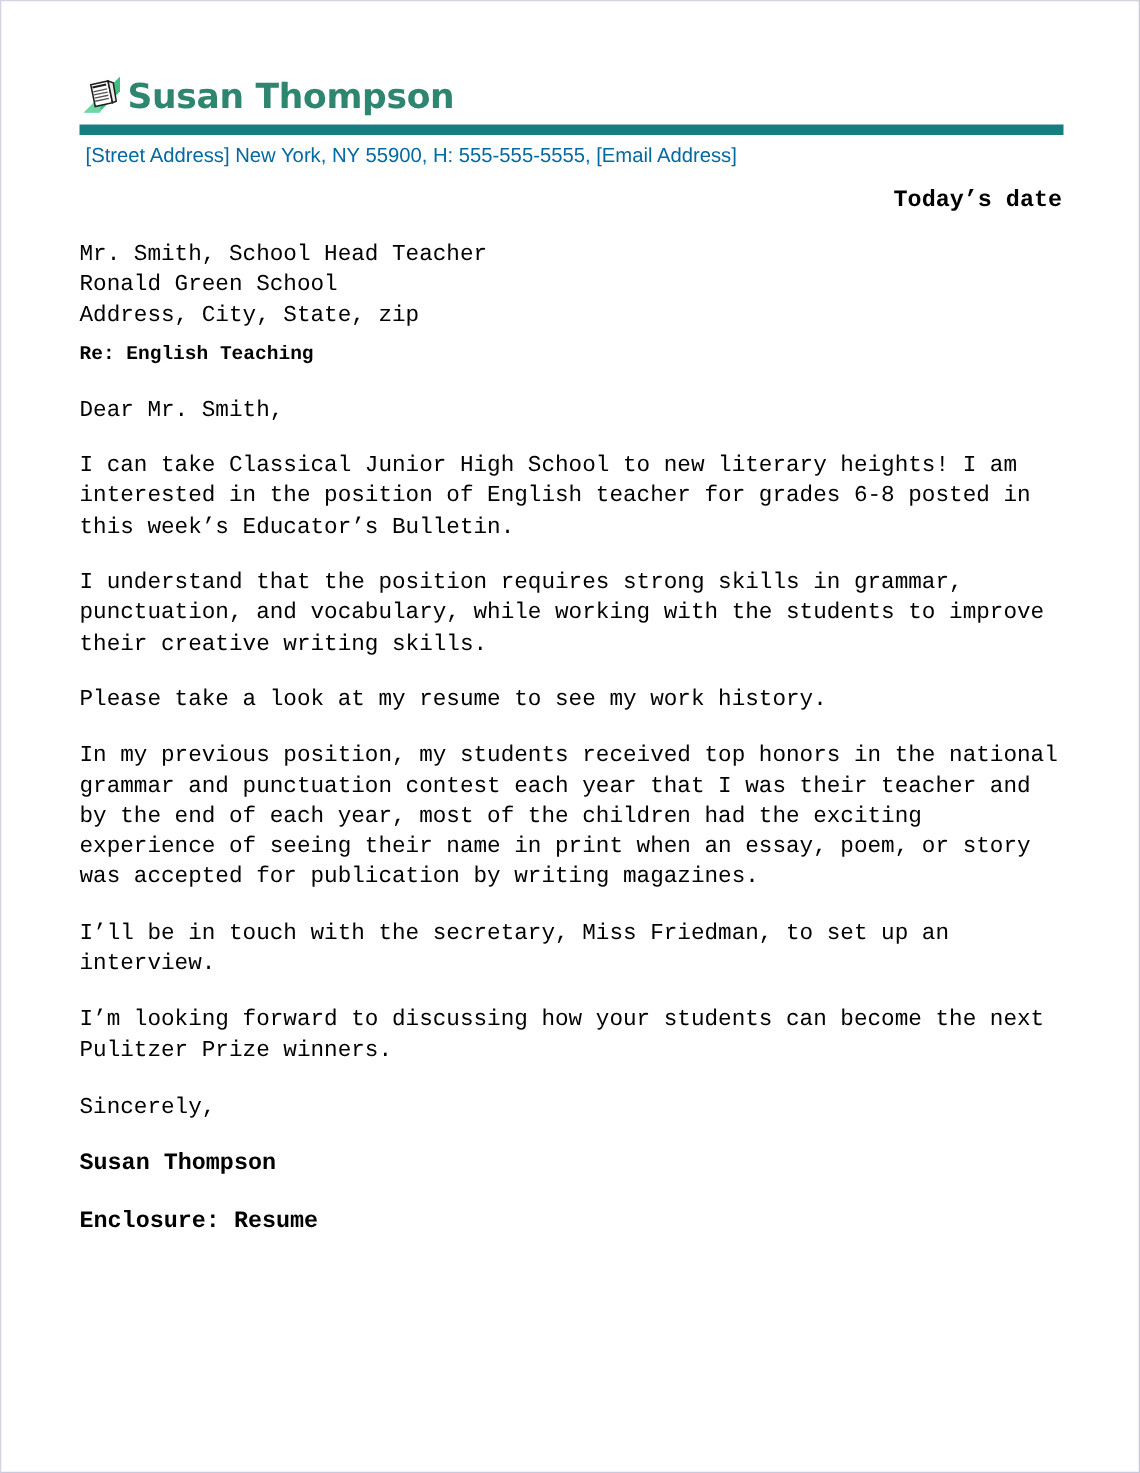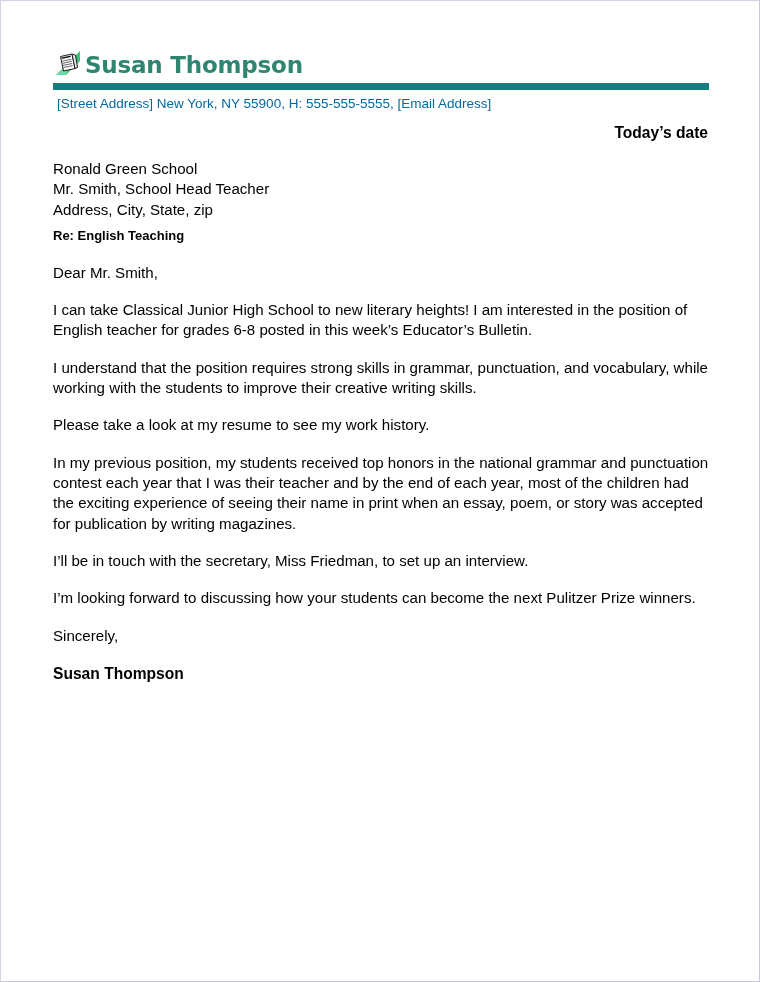--- a/index.html
+++ b/index.html
@@ -88,21 +88,21 @@
     white-space: nowrap;
     padding-left: 4px;
   }
 
   
   .letter-body {
     position: absolute;
     left: 52px;
     top: 122px;
     width: 656px;
-    font-family: Liberation Sans, sans-serif;
+    font-family: Liberation Mono, monospace;
     font-size: 15.1px;
     color: #000000;
     line-height: 20.3px;
   }
 
   .date-line {
     text-align: right;
     font-weight: bold;
     font-size: 15.6px;
     line-height: 20px;
@@ -180,37 +180,38 @@
       <div class="rule-bar"></div>
 
       <div class="contact-line">[Street Address] New York, NY 55900, H: 555-555-5555, [Email Address]</div>
     </header>
 
     <main class="letter-body">
 
       <div class="date-line">Today’s date</div>
 
       <div class="recipient-block">
+        <div>Mr. Smith, School Head Teacher</div>
         <div>Ronald Green School</div>
-        <div>Mr. Smith, School Head Teacher</div>
         <div>Address, City, State, zip</div>
       </div>
 
       <div class="subject-line">Re: English Teaching</div>
 
       <div class="salutation">Dear Mr. Smith,</div>
 
       <p class="para">I can take Classical Junior High School to new literary heights! I am interested in the position of English teacher for grades 6-8 posted in this week’s Educator’s Bulletin.</p>
       <p class="para">I understand that the position requires strong skills in grammar, punctuation, and vocabulary, while working with the students to improve their creative writing skills.</p>
       <p class="para">Please take a look at my resume to see my work history.</p>
       <p class="para">In my previous position, my students received top honors in the national grammar and punctuation contest each year that I was their teacher and by the end of each year, most of the children had the exciting experience of seeing their name in print when an essay, poem, or story was accepted for publication by writing magazines.</p>
       <p class="para">I’ll be in touch with the secretary, Miss Friedman, to set up an interview.</p>
       <p class="para">I’m looking forward to discussing how your students can become the next Pulitzer Prize winners.</p>
 
       <div class="sign-off">Sincerely,</div>
 
       <div class="signature-name">Susan Thompson</div>
 
+      <div class="enclosure">Enclosure: Resume</div>
 
     </main>
 
   </div>
 </div>
 
 </body></html>

